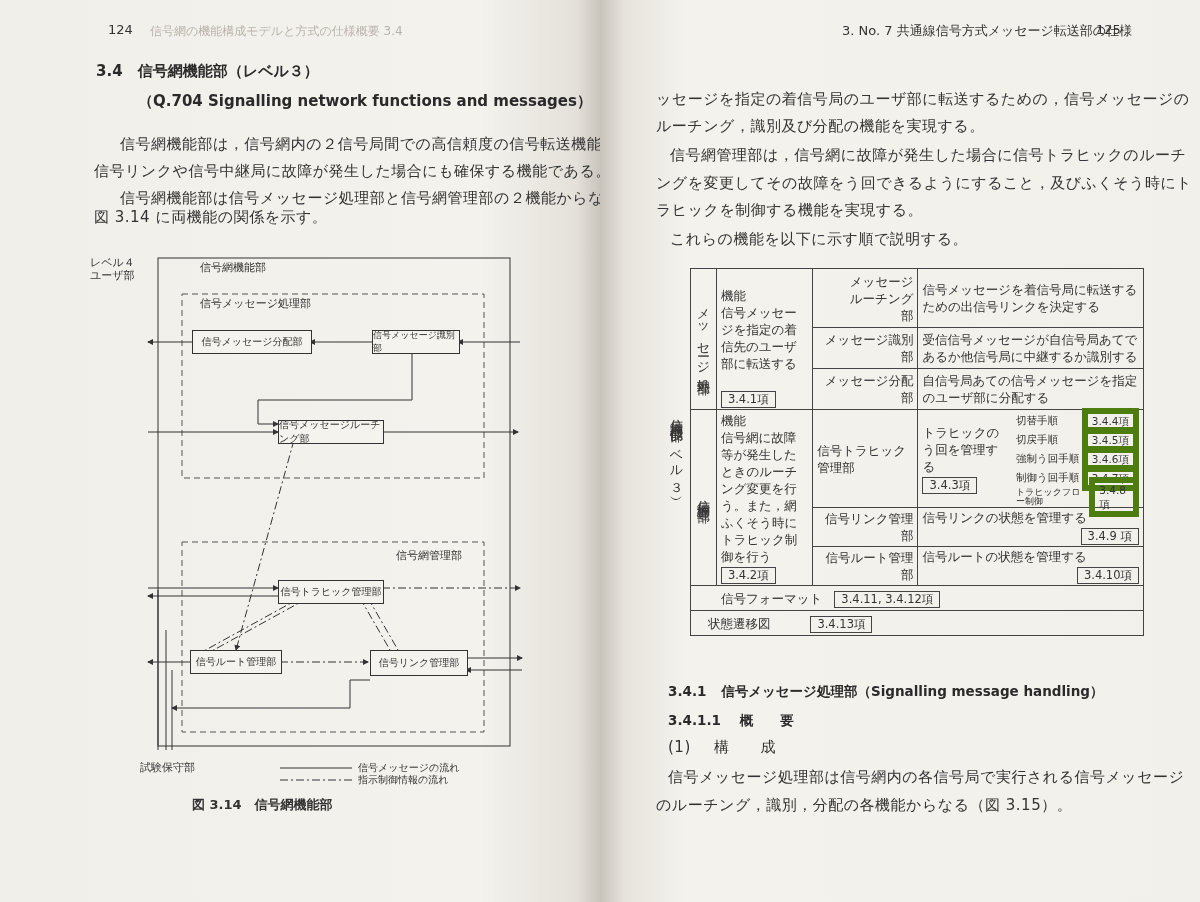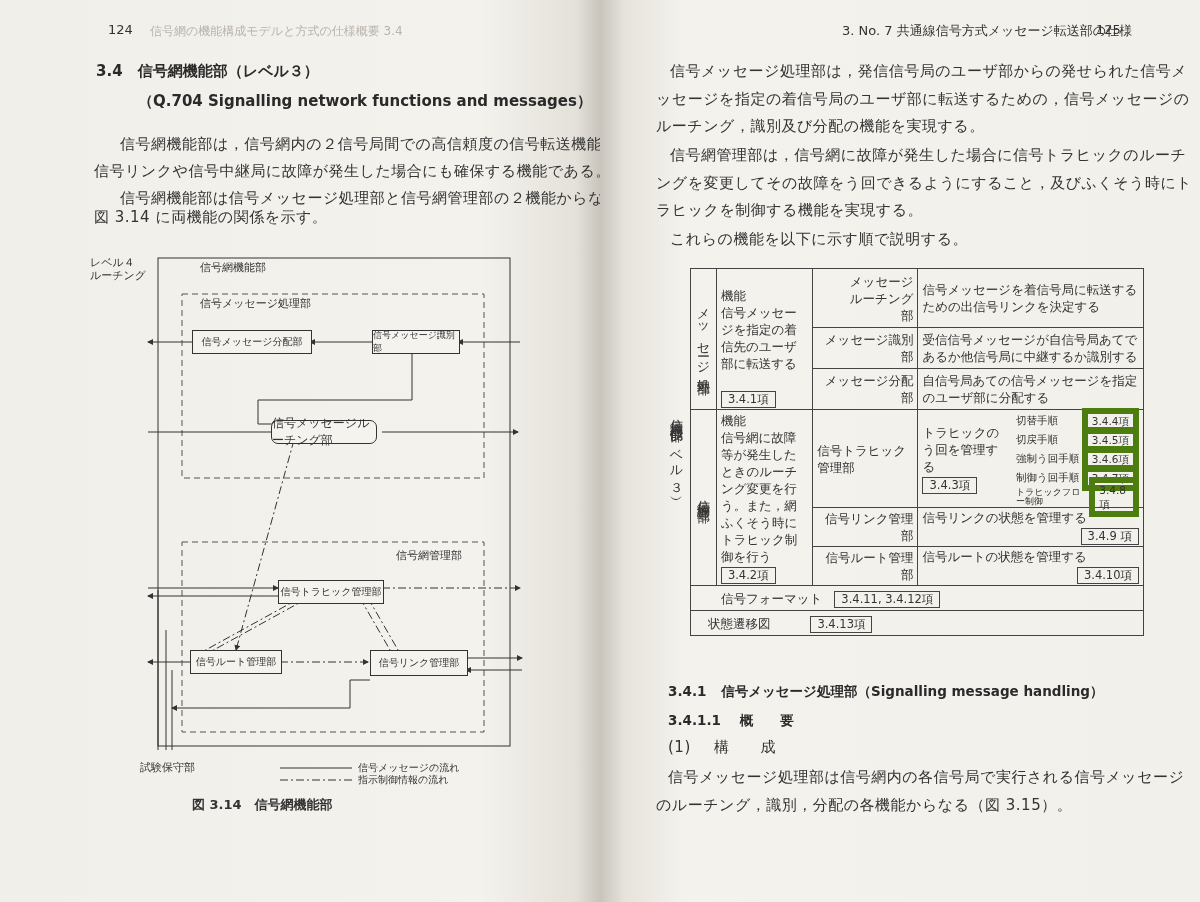--- a/index.html
+++ b/index.html
@@ -89,45 +89,44 @@
       <line x1="68" y1="340" x2="68" y2="500" stroke="#333"></line>
       <line x1="76" y1="380" x2="76" y2="500" stroke="#333"></line>
       <line x1="82" y1="420" x2="82" y2="500" stroke="#333"></line>
 
       <line x1="190" y1="518" x2="262" y2="518" stroke="#333"></line>
       <line x1="190" y1="530" x2="262" y2="530" stroke="#333" stroke-dasharray="8,3,2,3"></line>
     </svg>
 
     <div class="dlabel" style="left:0px;top:6px;line-height:13px;">
       <div>レベル４</div>
-      <div>ルーチング</div>
+      <div>ユーザ部</div>
     </div>
     <div class="dlabel" style="left:110px;top:10px;">信号網機能部</div>
     <div class="dlabel" style="left:110px;top:46px;">信号メッセージ処理部</div>
     <div class="dlabel" style="left:306px;top:298px;">信号網管理部</div>
 
     <div class="box" style="left:102px;top:80px;width:118px;height:22px;">信号メッセージ分配部</div>
     <div class="box" style="left:282px;top:80px;width:86px;height:22px;font-size:9px;">信号メッセージ識別部</div>
-    <div class="box" style="left:181px;top:170px;width:104px;height:22px;font-size:12px;border-radius:7px;">信号メッセージルーチング部</div>
+    <div class="box" style="left:188px;top:170px;width:104px;height:22px;font-size:10px;">信号メッセージルーチング部</div>
     <div class="box" style="left:188px;top:330px;width:104px;height:22px;">信号トラヒック管理部</div>
     <div class="box" style="left:100px;top:400px;width:90px;height:22px;">信号ルート管理部</div>
     <div class="box" style="left:280px;top:400px;width:96px;height:24px;">信号リンク管理部</div>
 
     <div class="dlabel" style="left:50px;top:510px;">試験保守部</div>
     <div class="dlabel" style="left:268px;top:511px;font-size:10px;">信号メッセージの流れ</div>
     <div class="dlabel" style="left:268px;top:523px;font-size:10px;">指示制御情報の流れ</div>
   </div>
   <div class="abs caption" style="left:192px;top:796px;">図 3.14　信号網機能部</div>
 </div>
 
 <div class="page right">
   <div class="abs running-r" style="left:202px;top:22px;">3.  No. 7 共通線信号方式メッセージ転送部の仕様</div>
   <div class="abs pnum" style="left:496px;top:22px;">125</div>
 
-  <div class="abs body" style="left:70px;top:62px;">信号メッセージ処理部は，発信信号局のユーザ部からの発せられた信号メ</div>
   <div class="abs body" style="left:56px;top:90px;">ッセージを指定の着信号局のユーザ部に転送するための，信号メッセージの</div>
   <div class="abs body" style="left:56px;top:117px;">ルーチング，識別及び分配の機能を実現する。</div>
   <div class="abs body" style="left:70px;top:146px;">信号網管理部は，信号網に故障が発生した場合に信号トラヒックのルーチ</div>
   <div class="abs body" style="left:56px;top:174px;">ングを変更してその故障をう回できるようにすること，及びふくそう時にト</div>
   <div class="abs body" style="left:56px;top:201px;">ラヒックを制御する機能を実現する。</div>
   <div class="abs body" style="left:70px;top:230px;">これらの機能を以下に示す順で説明する。</div>
 </div>
 
 <table class="spec">
   <tbody>

